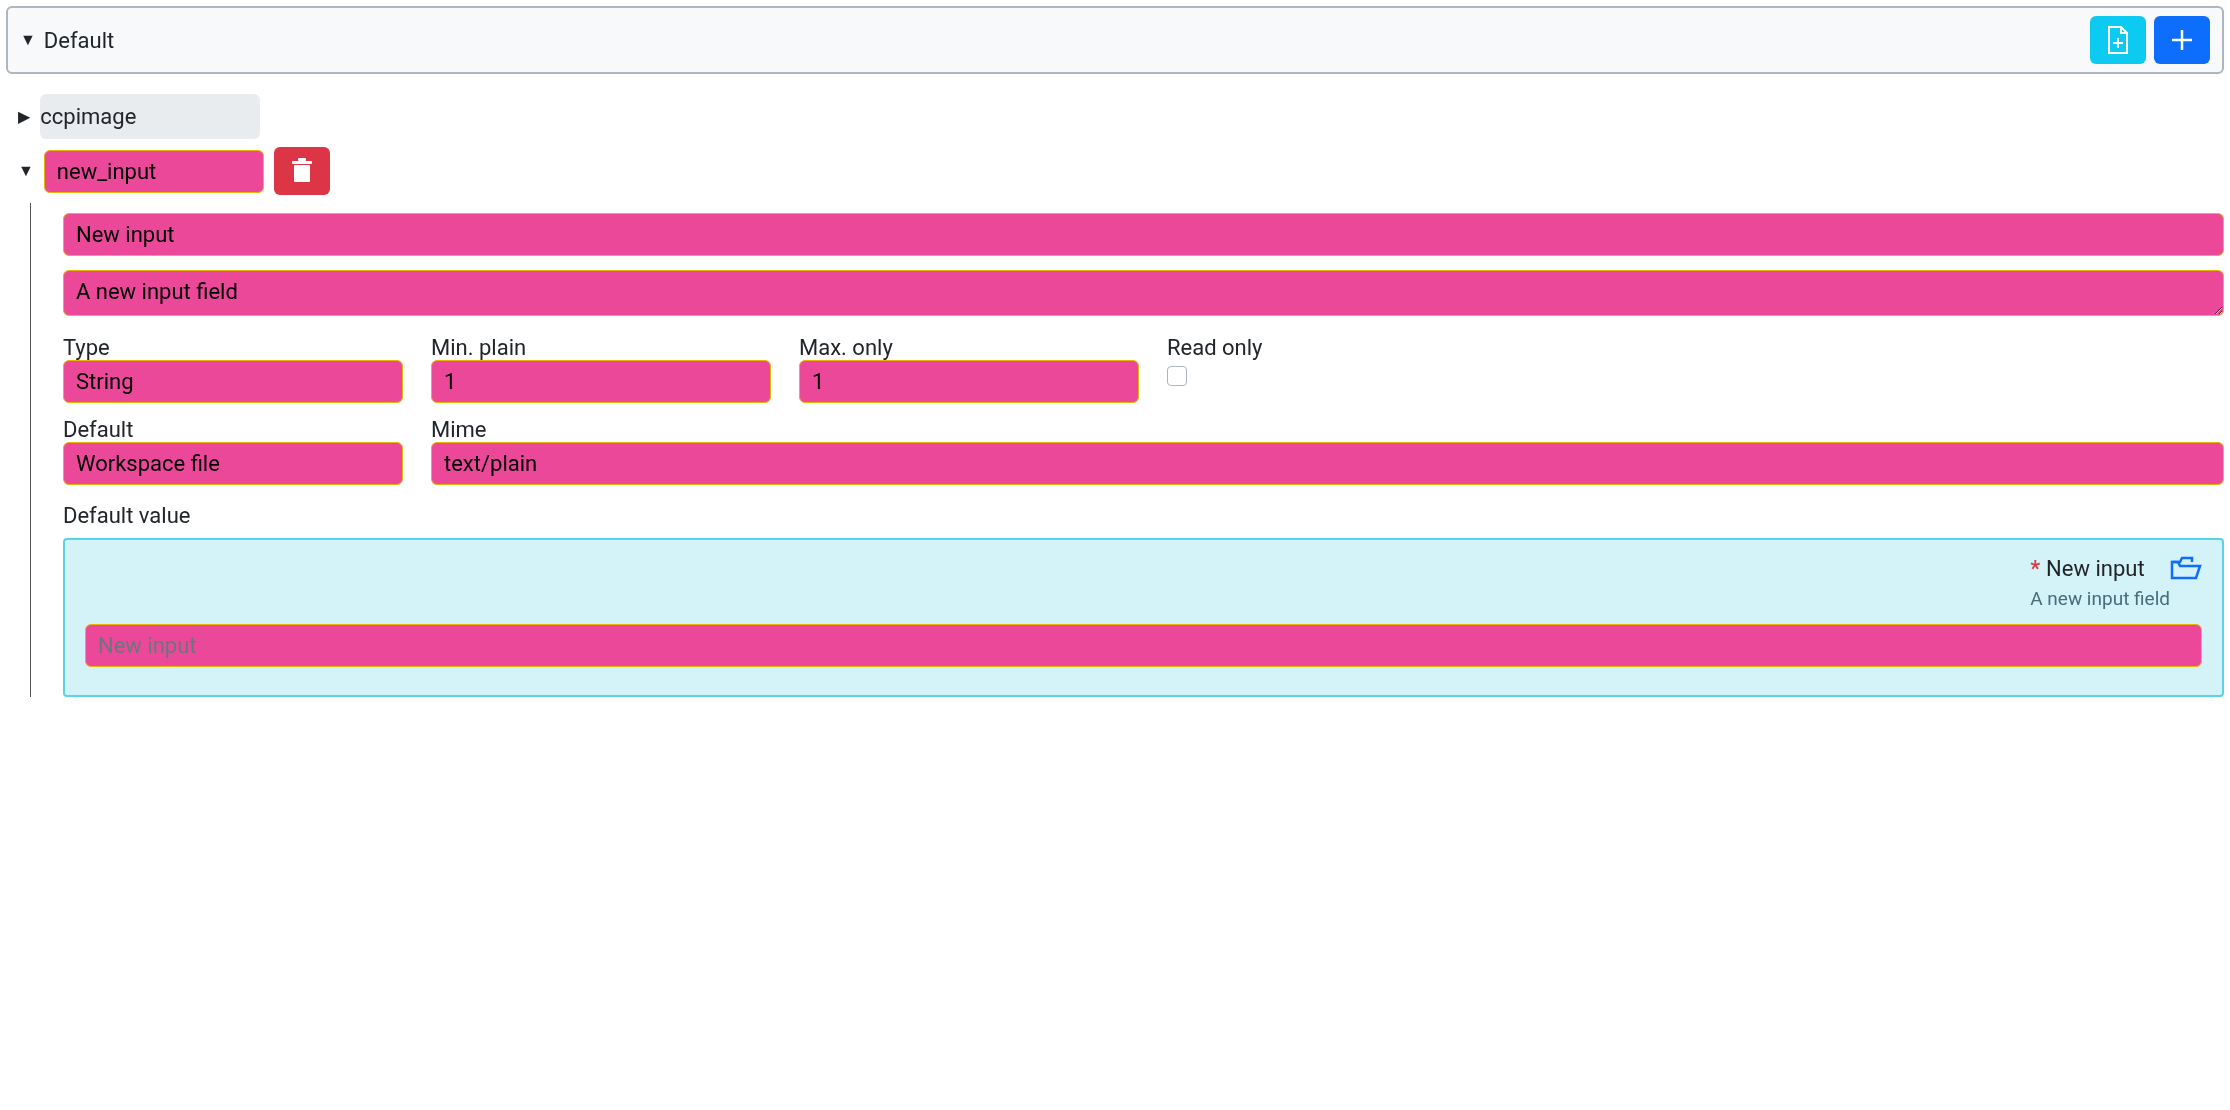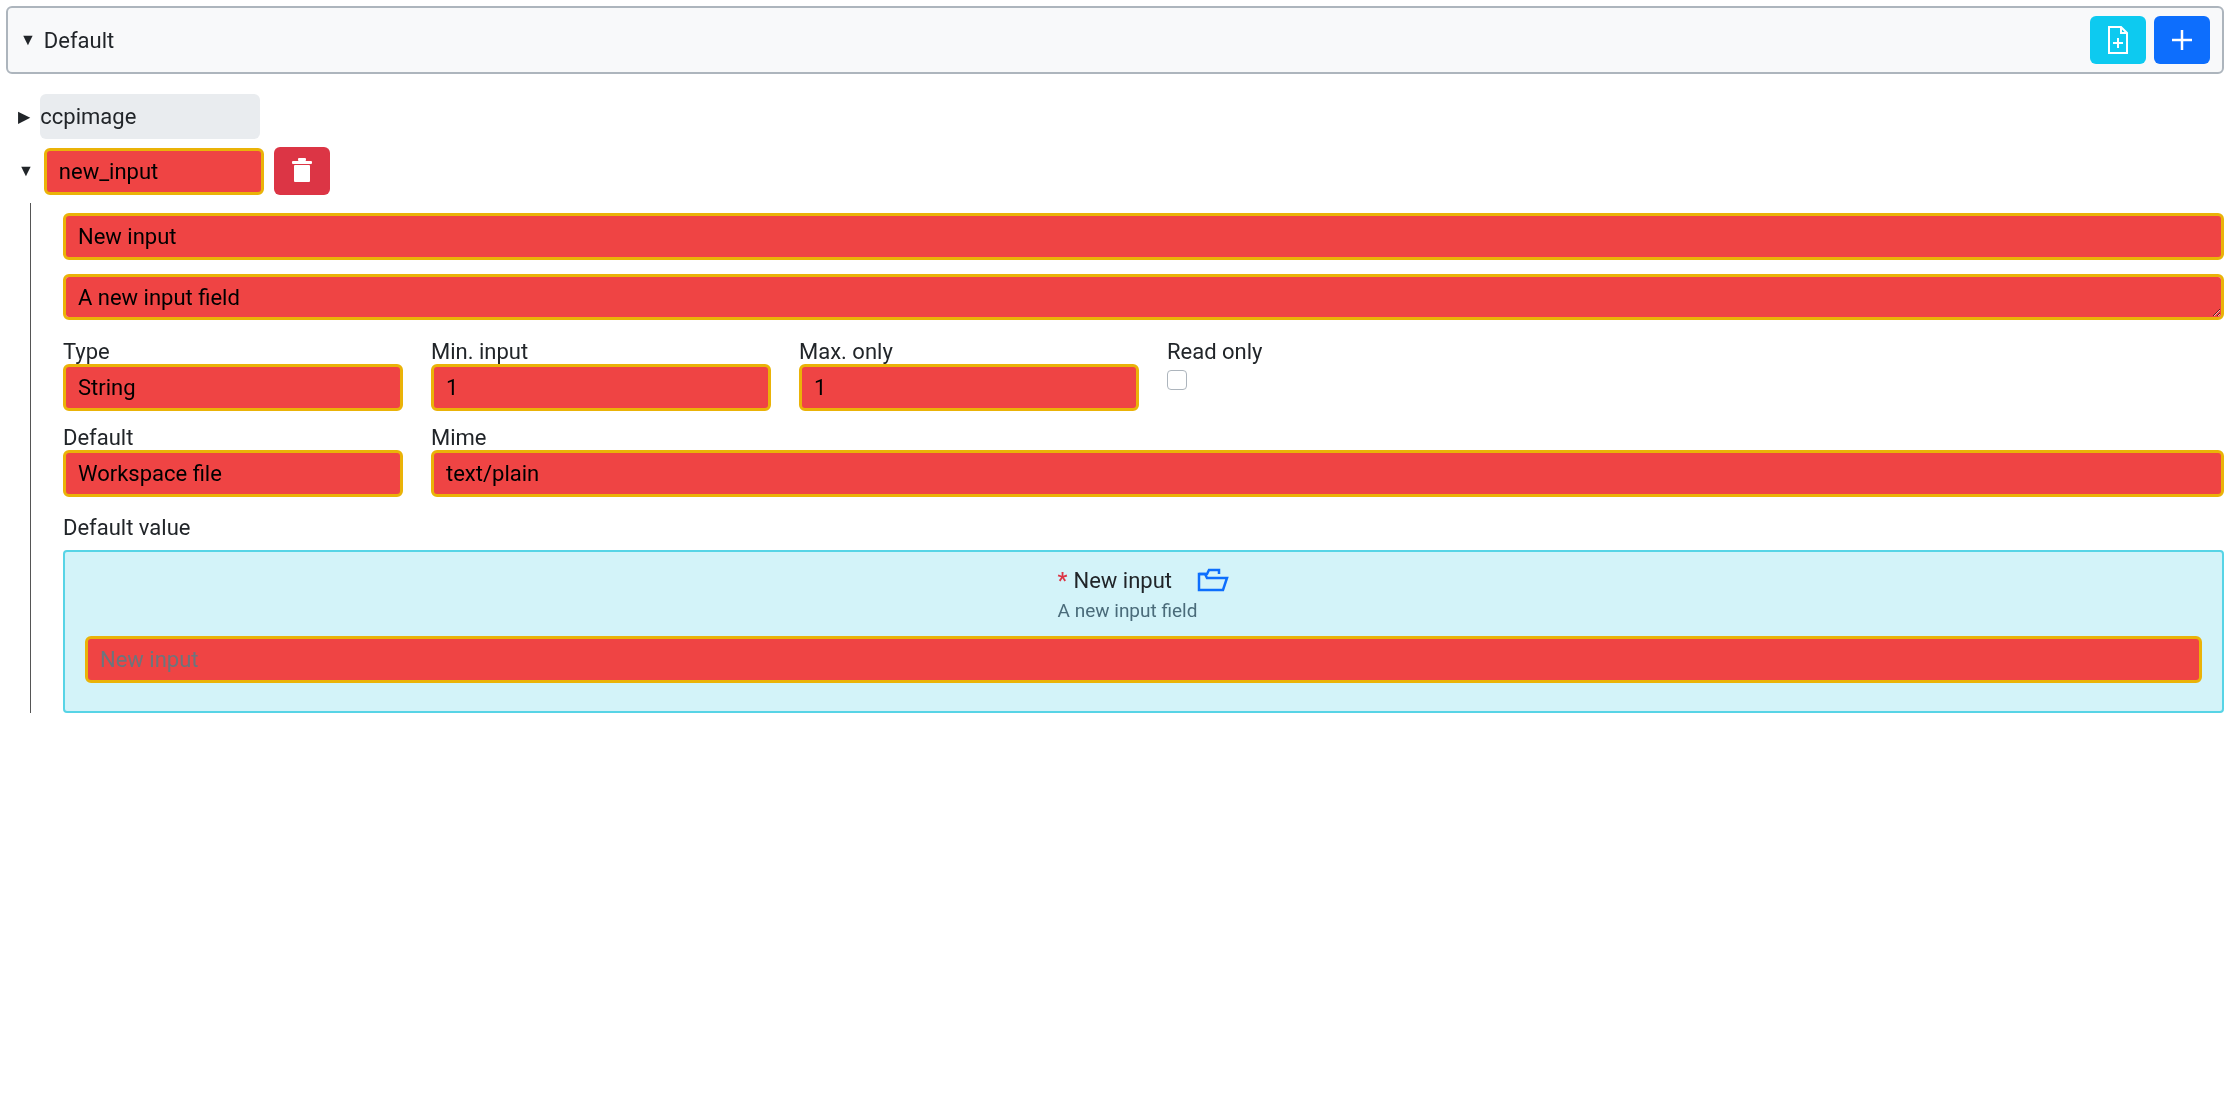--- a/index.html
+++ b/index.html
@@ -75,25 +75,25 @@
     margin: 8px 0 8px 12px;
   }
   .chip {
     background: #e9ecef;
     border-radius: 6px;
     padding: 10px 0;
     font-size: 22px;
     min-width: 220px;
   }
   .text-input {
-    border: 3px solid #eab308;
+    border: 1px solid #eab308;
     border-radius: 6px;
     padding: 8px 12px;
     font-size: 22px;
-    background: #ef4444;
+    background: #ec4899;
     font-family: inherit;
   }
   .text-input::placeholder {
     color: #6c757d;
   }
   .name-input {
     width: 220px;
   }
   .indent-block {
     margin-left: 24px;
@@ -126,21 +126,21 @@
   }
   .default-card {
     margin-top: 10px;
     border: 2px solid #57d4e6;
     background: #d3f3f9;
     border-radius: 4px;
     padding: 16px 20px 28px 20px;
   }
   .default-header {
     display: flex;
-    justify-content: center;
+    justify-content: flex-end;
     align-items: flex-start;
   }
   .default-title {
     font-size: 22px;
   }
   .asterisk {
     color: #dc3545;
     margin-right: 6px;
     font-weight: 600;
   }
@@ -212,21 +212,21 @@
 
     <textarea class="text-input full-width" style="">A new input field</textarea>
 
     
     <div class="field-row">
       <div class="field w-type">
         <label>Type</label>
         <input type="text" class="text-input" value="String" style="">
       </div>
       <div class="field w-count">
-        <label>Min. input</label>
+        <label>Min. plain</label>
         <input type="text" class="text-input" value="1" style="">
       </div>
       <div class="field w-count">
         <label>Max. only</label>
         <input type="text" class="text-input" value="1" style="">
       </div>
       <div class="field" style="flex:1">
         <label>Read only</label>
         <div class="checkbox"></div>
       </div>

